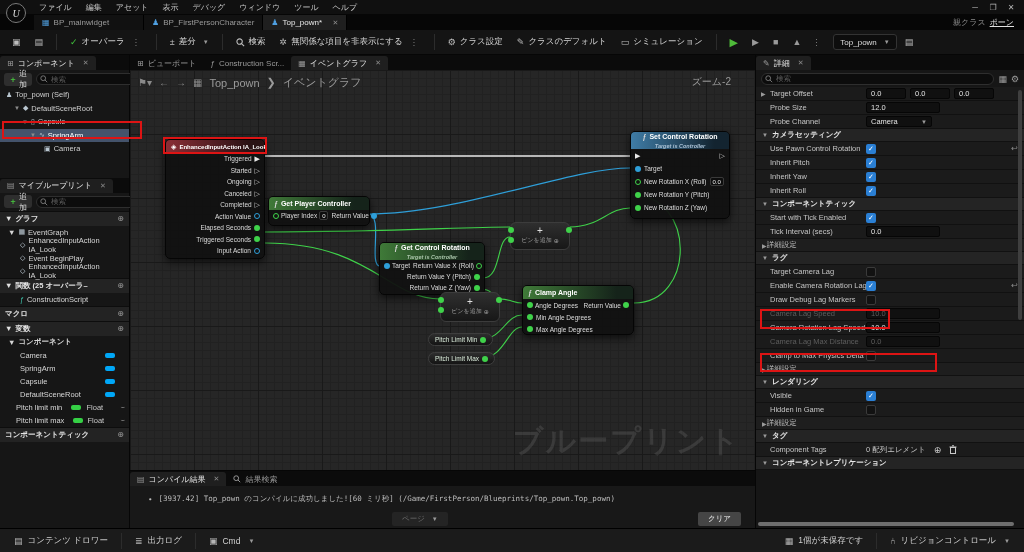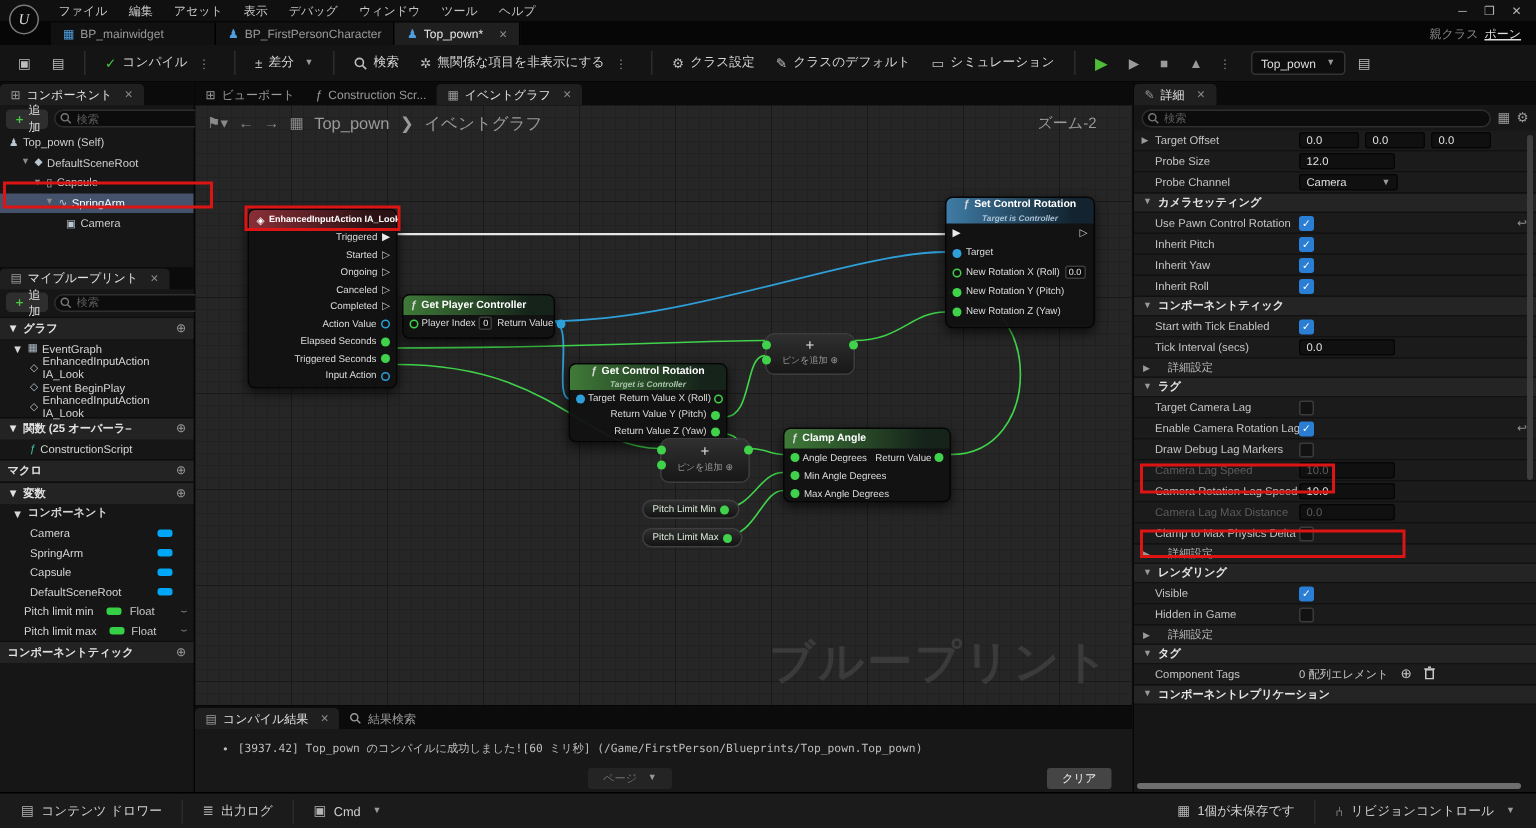--- a/index.html
+++ b/index.html
@@ -98,23 +98,23 @@
 .apin{position:absolute;width:6px;height:6px;border-radius:3px;background:#3fd24a}
 .pill{position:absolute;height:13px;border-radius:7px;background:linear-gradient(#2e2e2e,#141414);border:1px solid #3e3e3e;display:flex;align-items:center;gap:3px;padding:0 6px;font-size:6.5px;color:#d9ead9;z-index:2;white-space:nowrap}
 
 
 #details{position:absolute;left:755px;top:55px;width:269px;height:473px;background:#161616;border-left:1px solid #060606}
 #dsearchrow{height:17px;display:flex;align-items:center;gap:4px;padding:0 5px;background:#161616}
 .drow{height:14px;display:flex;align-items:center;border-bottom:1px solid #111;background:#1b1b1b;padding-left:14px;font-size:7.5px;color:#c5c5c5;position:relative}
 .drow .dlabel{width:96px;overflow:hidden;white-space:nowrap;flex:none}
 .drow.dis .dlabel,.drow.dis .dfield{color:#5d5d5d}
 .dsec{height:13px;display:flex;align-items:center;gap:4px;background:#242424;border-bottom:1px solid #111;padding-left:6px;font-weight:bold;color:#e6e6e6;font-size:7.5px}
-.dadv{height:13px;display:flex;align-items:center;gap:12px;background:#1e1e1e;border-bottom:1px solid #111;padding-left:6px;color:#bdbdbd;font-size:7.5px}
+.dadv{height:13px;display:flex;align-items:center;gap:0;background:#1e1e1e;border-bottom:1px solid #111;padding-left:6px;color:#bdbdbd;font-size:7.5px}
 .arr{color:#9a9a9a;font-size:6px}
-.dfield{background:#101010;border:1px solid #060606;border-radius:2px;height:11px;line-height:10px;padding:0 4px;color:#e2e2e2;width:64px;font-size:7.5px}
+.dfield{background:#101010;border:1px solid #060606;border-radius:2px;height:11px;line-height:10px;padding:0 4px;color:#e2e2e2;width:74px;font-size:7.5px}
 .dfield.sm{width:40px;margin-right:4px}
 .ddrop{background:#101010;border:1px solid #060606;border-radius:2px;height:11px;display:flex;align-items:center;justify-content:space-between;padding:0 4px;color:#e2e2e2;width:66px;font-size:7.5px}
 .cbx{width:10px;height:10px;border-radius:2px;display:flex;align-items:center;justify-content:center;font-size:7px;color:#fff}
 .cbx.on{background:#2a7fd4}
 .cbx.off{background:#121212;border:1px solid #3a3a3a}
 .reset{position:absolute;right:6px;color:#8f8f8f;font-size:8px}
 .tagicons{margin-left:8px;color:#c9c9c9;font-size:9px;display:flex;gap:8px}
 #vscroll{position:absolute;right:2px;top:35px;width:4px;height:230px;background:#3f3f3f;border-radius:2px}
 #hscroll{position:absolute;left:2px;bottom:2px;right:10px;height:4px;background:#6e6e6e;border-radius:2px}
 
@@ -183,21 +183,21 @@
   <div id="toolbar">
     <span class="tbtn">
         <span class="ticon">▣</span>
       </span>
     <span class="tbtn">
         <span class="ticon">▤</span>
       </span>
     <span class="sep"></span>
     <span class="tbtn">
       <span class="check-badge">✓</span>
-      <span>コンパイル</span>
+      <span>オーバーラ</span>
       <span class="dots">⋮</span>
     </span>
     <span class="sep"></span>
     <span class="tbtn">
       <span class="ticon">±</span>
       <span>差分</span>
       <span class="caret">▼</span>
     </span>
     <span class="sep"></span>
     <span class="tbtn">

